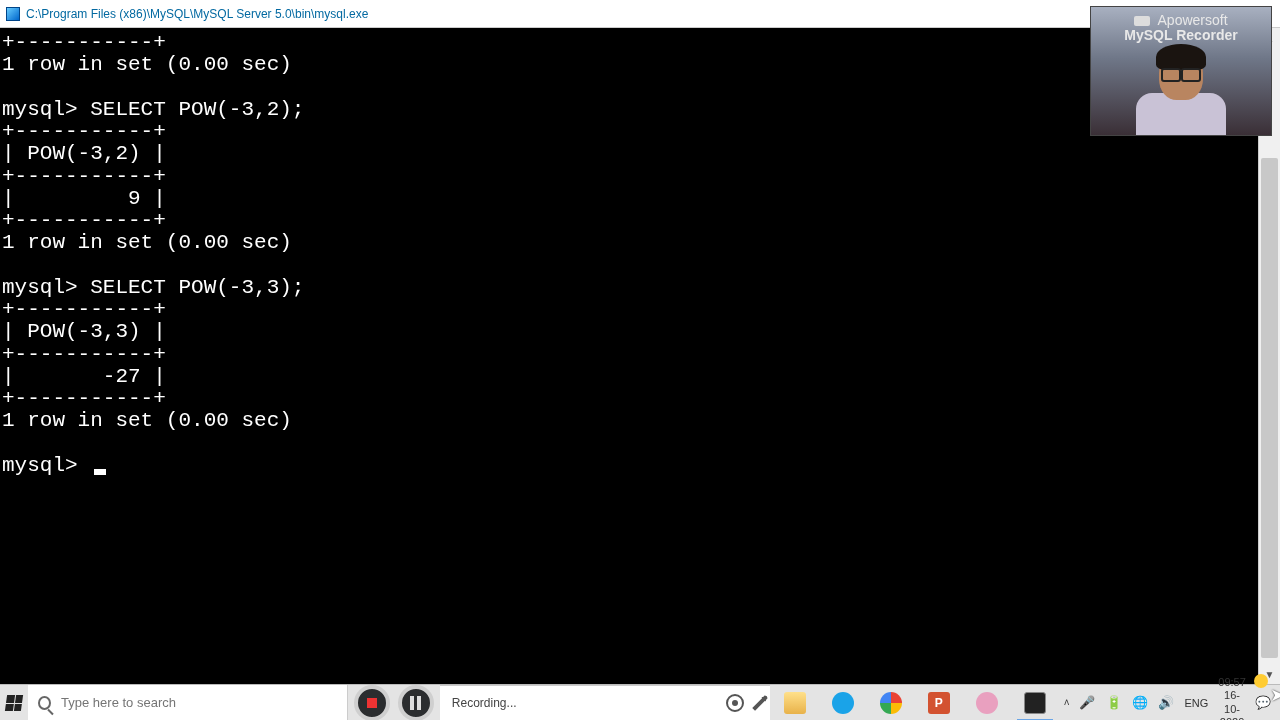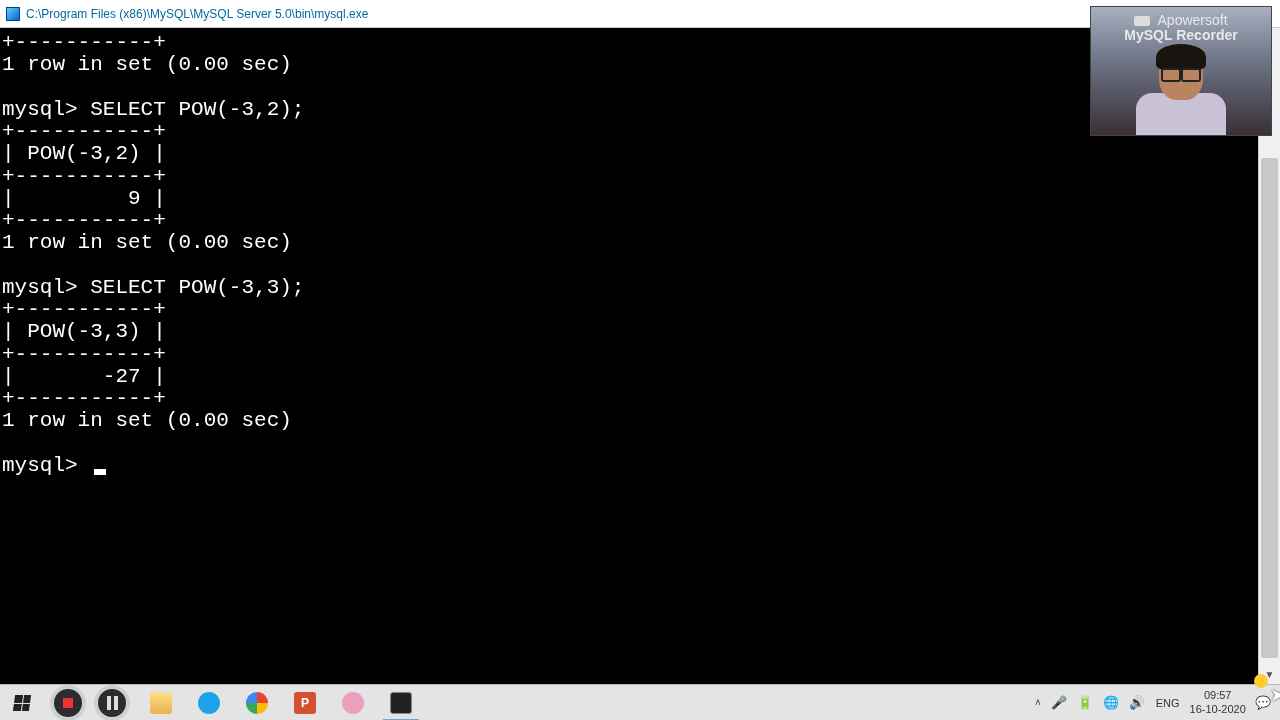--- a/index.html
+++ b/index.html
@@ -291,33 +291,44 @@
 
 <div class="taskbar">
   <div class="start-btn">
     <div class="win-logo">
         <div></div>
         <div></div>
         <div></div>
         <div></div>
       </div>
   </div>
+  <div class="search-box">
+    <div class="mag"></div>
+    <input type="text" placeholder="Type here to search" style="">
+  </div>
 
   <div class="recorder-controls">
     <div class="rc-btn">
         <div class="stop"></div>
       </div>
     <div class="rc-btn">
         <div class="pause">
           <span></span>
           <span></span>
         </div>
       </div>
   </div>
 
+  <div class="rec-popup">
+    <span>Recording...</span>
+    <div class="tools">
+      <div class="cam"></div>
+      <div class="pen"></div>
+    </div>
+  </div>
 
   <div class="task-apps">
     <div class="app-ico">
         <div class="ico-box" style="background:linear-gradient(#ffe08a,#e8b24a);"></div>
       </div>
     <div class="app-ico">
         <div class="ico-box" style="background:#1aa3e8;border-radius:50%;"></div>
       </div>
     <div class="app-ico">
         <div class="ico-box" style="background:conic-gradient(#ea4335 0 90deg,#fbbc05 90deg 180deg,#34a853 180deg 270deg,#4285f4 270deg);border-radius:50%;"></div>

